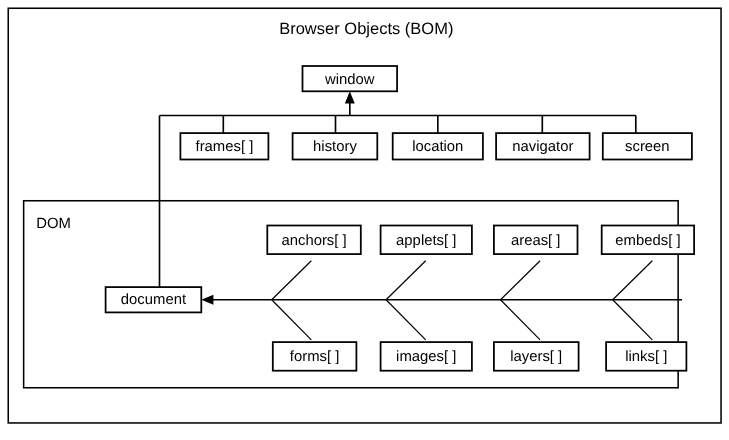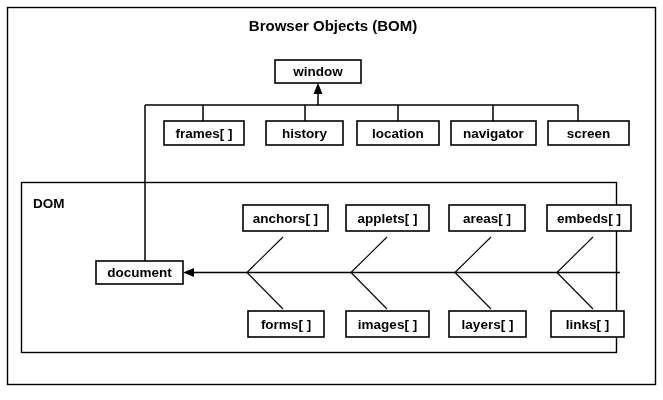--- a/index.html
+++ b/index.html
@@ -7,21 +7,20 @@
     padding: 0;
     background: #ffffff;
   }
   #stage {
     position: relative;
     width: 663px;
     height: 400px;
     background: #ffffff;
     font-family: "Liberation Sans", sans-serif;
     overflow: hidden;
-    font-weight: bold;
   }
   #diagram {
     position: absolute;
     left: 0;
     top: 0;
     width: 663px;
     height: 400px;
   }
   .node-rect {
     fill: #ffffff;

